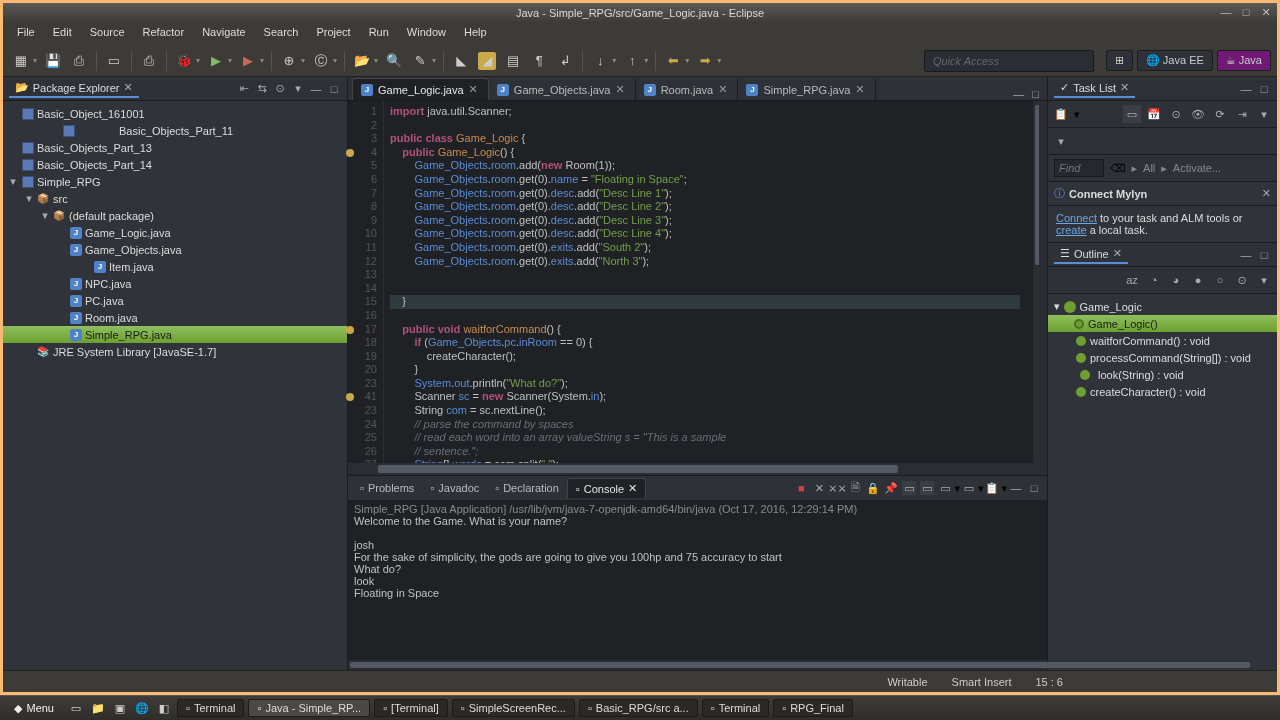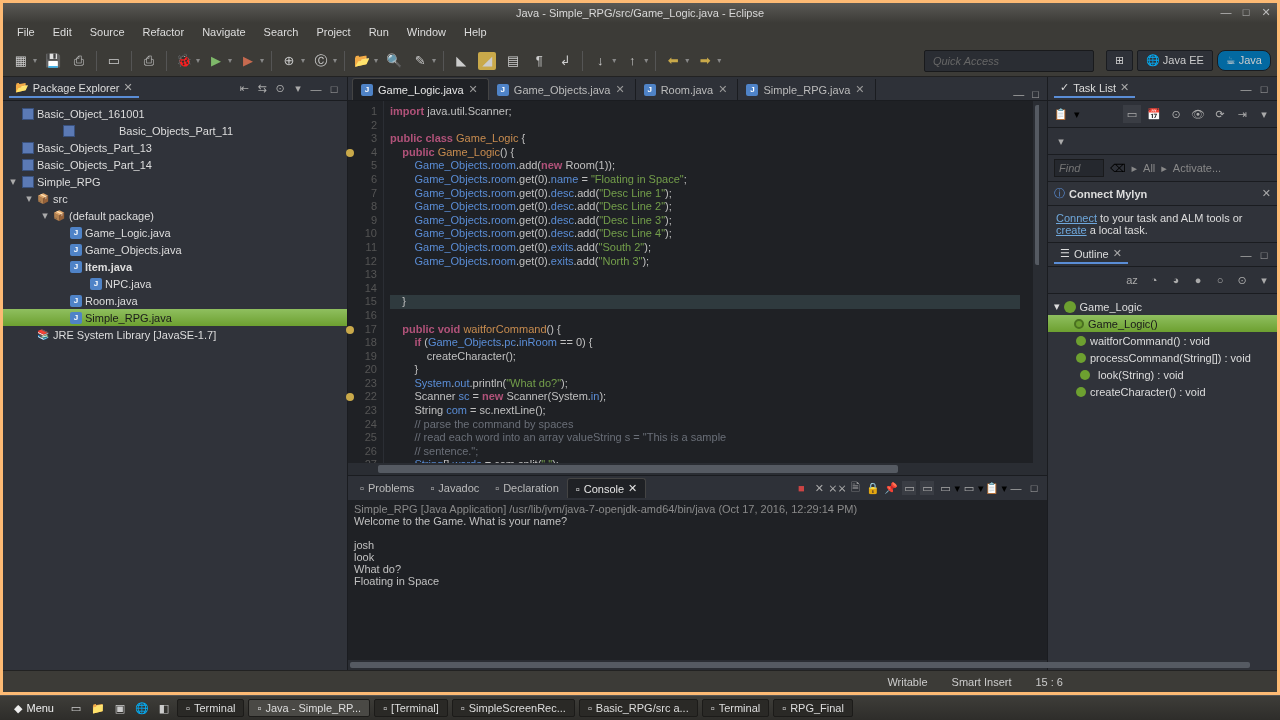--- a/index.html
+++ b/index.html
@@ -10,21 +10,21 @@
 .titlebar .winbtn { width:14px; height:14px; color:#bbb; text-align:center; line-height:14px; cursor:pointer; }
 .menubar { height:22px; background:#3c3b37; display:flex; padding:0 6px; gap:2px; }
 .menubar .mi { padding:3px 8px; color:#ddd; cursor:pointer; }
 .toolbar { height:32px; background:#3c3b37; display:flex; align-items:center; padding:0 6px; gap:2px; border-bottom:1px solid #222; }
 .toolbar .tb { width:18px; height:18px; margin:0 3px; display:flex; align-items:center; justify-content:center; color:#ccc; cursor:pointer; font-size:13px; }
 .toolbar .sep { width:1px; height:20px; background:#555; margin:0 3px; }
 .toolbar .drop { color:#888; font-size:8px; margin-left:-2px; margin-right:2px; cursor:pointer; }
 .quick { margin-left:auto; width:170px; height:22px; background:#2a2d33; border:1px solid #191a1c; color:#666; font-style:italic; padding:0 8px; display:flex; align-items:center; border-radius:2px; }
 .persp { display:flex; gap:4px; margin-left:10px; }
 .persp .p { padding:3px 8px; background:#2e3138; border:1px solid #1a1c20; color:#ccc; border-radius:2px; cursor:pointer; }
-.persp .p.on { background:#0369a1;border-radius:8px; }
+.persp .p.on { background:#701a75; }
 .body { flex:1; display:flex; min-height:0; }
 .col-left { width:345px; display:flex; flex-direction:column; border-right:1px solid #1a1c20; }
 .col-mid { flex:1; display:flex; flex-direction:column; min-width:0; }
 .col-right { width:230px; display:flex; flex-direction:column; border-left:1px solid #1a1c20; }
 .view-hdr { height:24px; background:#2e3138; display:flex; align-items:center; padding:0 6px; gap:4px; border-bottom:1px solid #1a1c20; color:#ddd; }
 .view-hdr .tab { display:flex; align-items:center; gap:4px; padding:2px 6px; border-bottom:2px solid #5a8dd6; }
 .view-hdr .close { color:#aaa; cursor:pointer; }
 .view-hdr .spacer { flex:1; }
 .view-hdr .ico { width:14px; height:14px; color:#aaa; cursor:pointer; display:flex; align-items:center; justify-content:center; font-size:11px; }
 .tree { flex:1; background:#30333a; overflow:auto; color:#ddd; padding:4px 0; }
@@ -48,21 +48,21 @@
 .gutter .mark { position:relative; }
 .gutter .mark::before { content:""; position:absolute; left:-2px; top:3px; width:8px; height:8px; border-radius:50%; background:#c9a94a; }
 .code { flex:1; font-family:"DejaVu Sans Mono",monospace; font-size:11px; line-height:13.6px; padding:4px 13px 4px 6px; color:#c0c0c0; white-space:pre; overflow:hidden; position:relative; }
 .code .row { height:13.6px; }
 .code .row.hl { background:#2f3a3e; }
 .kw { color:#b05279; font-weight:bold; }
 .type { color:#5a8dd6; }
 .field { color:#5a8dd6; }
 .str { color:#739e4a; }
 .num { color:#c0c0c0; }
-.cmt { color:#6a6f78; }
+.cmt { color:#6a6f78; font-style:italic; }
 .cls { color:#c88c4f; }
 .vscroll { width:14px; background:#2a2d33; position:relative; }
 .vscroll .thumb { position:absolute; left:2px; right:2px; top:4px; height:160px; background:#555a62; border-radius:2px; }
 .ovr { position:absolute; right:0; top:0; width:8px; bottom:0; background:#2a2d33; }
 .bottom { height:195px; display:flex; flex-direction:column; border-top:1px solid #1a1c20; }
 .btabs { height:24px; background:#2e3138; display:flex; align-items:center; padding:0 4px; }
 .btabs .btab { display:flex; align-items:center; gap:4px; padding:3px 8px; color:#bbb; cursor:pointer; }
 .btabs .btab.active { background:#1f2125; color:#e4e4e4; border:1px solid #444; border-bottom:none; border-radius:3px 3px 0 0; }
 .btabs .spacer{flex:1;}
 .btabs .cico { width:14px; height:14px; display:flex; align-items:center; justify-content:center; cursor:pointer; color:#aaa; margin:0 2px; }
@@ -241,33 +241,40 @@
             </span>
             <span>Game_Logic.java</span>
           </div>
           <div class="node" style="padding-left: 52px;">
             <span class="twist"></span>
             <span class="picon">
               <span class="java-ico"></span>
             </span>
             <span>Game_Objects.java</span>
           </div>
-          <div class="node" style="padding-left: 52px; font-weight: bold;">
+          <div class="node" style="padding-left: 76px;">
             <span class="twist"></span>
             <span class="picon">
               <span class="java-ico"></span>
             </span>
             <span>Item.java</span>
           </div>
-          <div class="node" style="padding-left: 72px;">
+          <div class="node" style="padding-left: 52px;">
             <span class="twist"></span>
             <span class="picon">
               <span class="java-ico"></span>
             </span>
             <span>NPC.java</span>
+          </div>
+          <div class="node" style="padding-left: 52px;">
+            <span class="twist"></span>
+            <span class="picon">
+              <span class="java-ico"></span>
+            </span>
+            <span>PC.java</span>
           </div>
           <div class="node" style="padding-left: 52px;">
             <span class="twist"></span>
             <span class="picon">
               <span class="java-ico"></span>
             </span>
             <span>Room.java</span>
           </div>
           <div class="node sel" style="padding-left: 52px;">
             <span class="twist"></span>
@@ -326,21 +333,21 @@
             <div class="ln">12</div>
             <div class="ln">13</div>
             <div class="ln">14</div>
             <div class="ln">15</div>
             <div class="ln">16</div>
             <div class="ln mark">17</div>
             <div class="ln">18</div>
             <div class="ln">19</div>
             <div class="ln">20</div>
             <div class="ln">23</div>
-            <div class="ln mark">22</div>
+            <div class="ln mark">41</div>
             <div class="ln">23</div>
             <div class="ln">24</div>
             <div class="ln">25</div>
             <div class="ln">26</div>
             <div class="ln">27</div>
           </div>
         <div class="code" id="code"><div class="row"><span class="kw">import</span> java.util.Scanner;</div><div class="row">&nbsp;</div><div class="row"><span class="kw">public</span> <span class="kw">class</span> <span class="cls">Game_Logic</span> {</div><div class="row">    <span class="kw">public</span> <span class="cls">Game_Logic</span>() {</div><div class="row">        <span class="type">Game_Objects</span>.<span class="field">room</span>.add(<span class="kw">new</span> Room(<span class="num">1</span>));</div><div class="row">        <span class="type">Game_Objects</span>.<span class="field">room</span>.get(<span class="num">0</span>).<span class="field">name</span> = <span class="str">"Floating in Space"</span>;</div><div class="row">        <span class="type">Game_Objects</span>.<span class="field">room</span>.get(<span class="num">0</span>).<span class="field">desc</span>.add(<span class="str">"Desc Line 1"</span>);</div><div class="row">        <span class="type">Game_Objects</span>.<span class="field">room</span>.get(<span class="num">0</span>).<span class="field">desc</span>.add(<span class="str">"Desc Line 2"</span>);</div><div class="row">        <span class="type">Game_Objects</span>.<span class="field">room</span>.get(<span class="num">0</span>).<span class="field">desc</span>.add(<span class="str">"Desc Line 3"</span>);</div><div class="row">        <span class="type">Game_Objects</span>.<span class="field">room</span>.get(<span class="num">0</span>).<span class="field">desc</span>.add(<span class="str">"Desc Line 4"</span>);</div><div class="row">        <span class="type">Game_Objects</span>.<span class="field">room</span>.get(<span class="num">0</span>).<span class="field">exits</span>.add(<span class="str">"South 2"</span>);</div><div class="row">        <span class="type">Game_Objects</span>.<span class="field">room</span>.get(<span class="num">0</span>).<span class="field">exits</span>.add(<span class="str">"North 3"</span>);</div><div class="row">&nbsp;</div><div class="row">&nbsp;</div><div class="row hl">    }</div><div class="row">&nbsp;</div><div class="row">    <span class="kw">public</span> <span class="kw">void</span> <span class="cls">waitforCommand</span>() {</div><div class="row">        <span class="kw">if</span> (<span class="type">Game_Objects</span>.<span class="field">pc</span>.<span class="field">inRoom</span> == <span class="num">0</span>) {</div><div class="row">            createCharacter();</div><div class="row">        }</div><div class="row">        <span class="type">System</span>.<span class="field">out</span>.println(<span class="str">"What do?"</span>);</div><div class="row">        Scanner <span class="field">sc</span> = <span class="kw">new</span> Scanner(System.<span class="field">in</span>);</div><div class="row">        String <span class="field">com</span> = sc.nextLine();</div><div class="row">        <span class="cmt">// parse the command by spaces</span></div><div class="row">        <span class="cmt">// read each word into an array valueString s = "This is a sample</span></div><div class="row">        <span class="cmt">// sentence.";</span></div><div class="row">        <span class="type">String</span>[] <span class="field">words</span> = com.split(<span class="str">" "</span>);</div></div>
         <div class="vscroll">
             <div class="thumb"></div>
           </div>
@@ -386,22 +393,23 @@
             <span class="drop">▾</span>
           <span class="cico">—</span>
           <span class="cico">□</span>
         </div>
         <div class="console-body">
           <div class="hdr">Simple_RPG [Java Application] /usr/lib/jvm/java-7-openjdk-amd64/bin/java (Oct 17, 2016, 12:29:14 PM)</div>
           <div id="conlines">
               <div>Welcome to the Game. What is your name?</div>
               <div>&nbsp;</div>
               <div>josh</div>
+              <div>For the sake of simplicity, the gods are going to give you 100hp and 75 accuracy to start</div>
+              <div>What do?</div>
               <div>look</div>
-              <div>What do?</div>
               <div>Floating in Space</div>
             </div>
         </div>
         <div class="hscroll" style="height:10px;">
             <div class="hthumb" style="left:2px;width:900px;"></div>
           </div>
       </div>
     </div>
 
     <div class="col-right">

